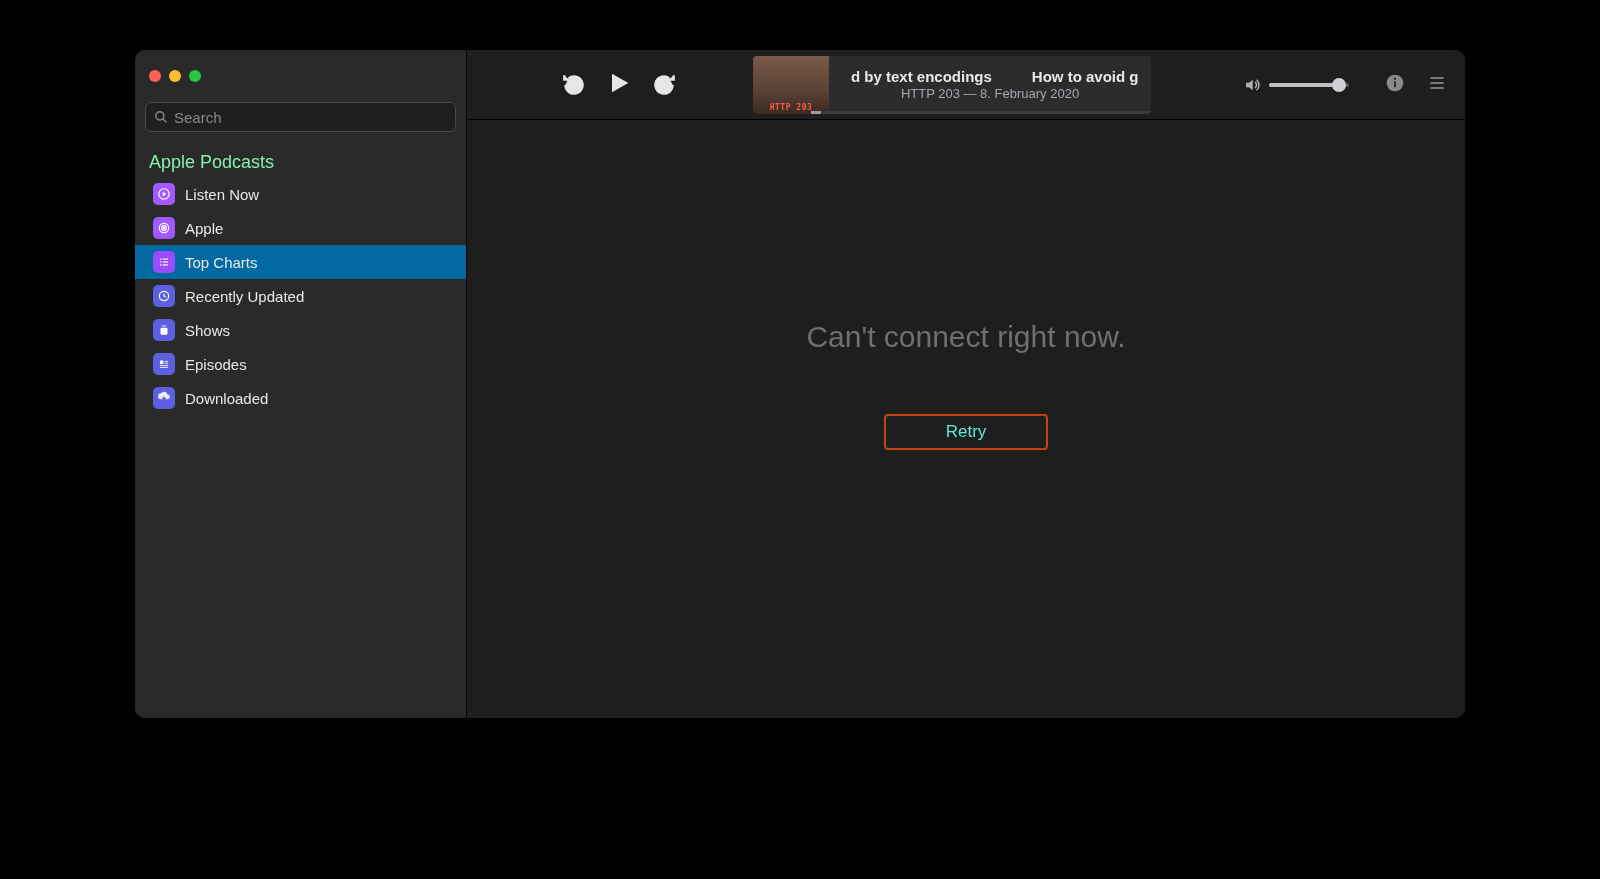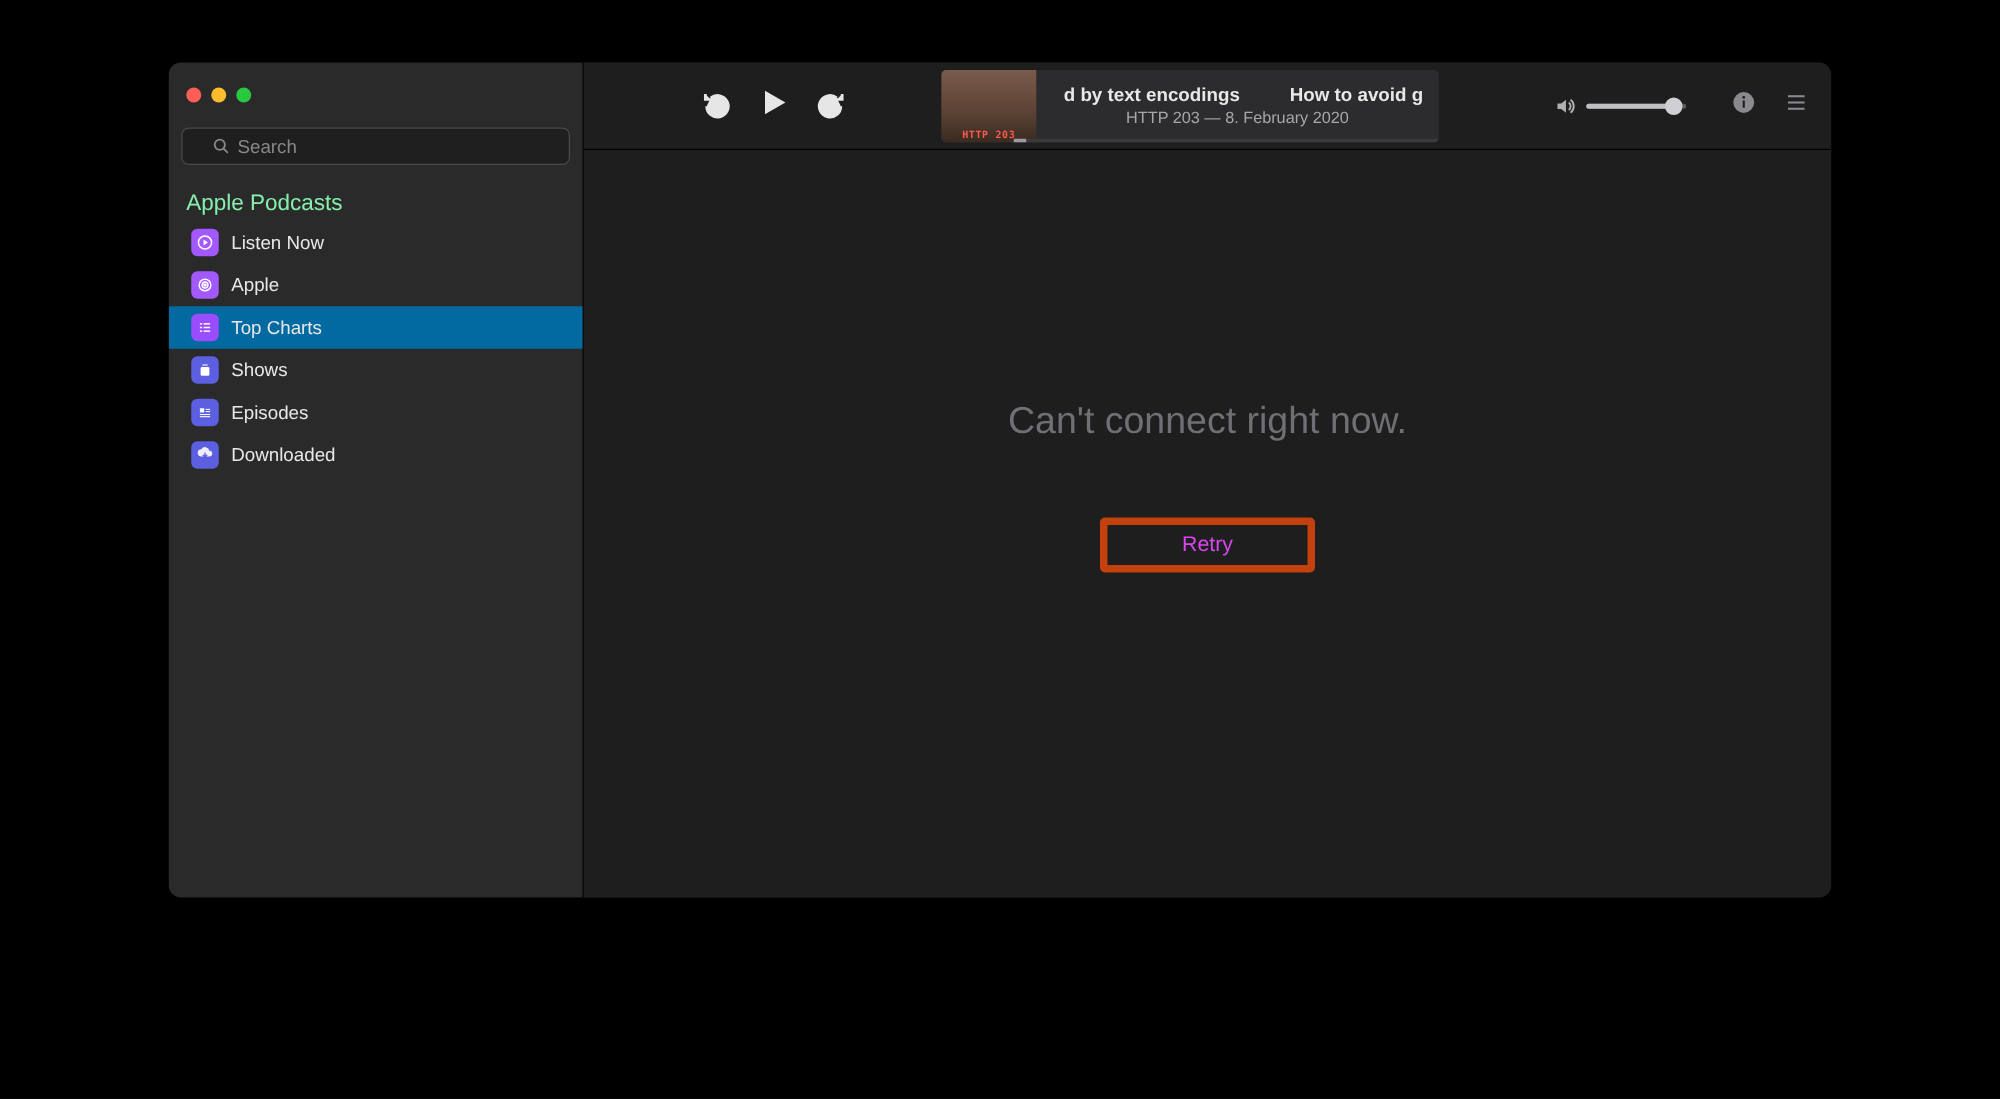--- a/index.html
+++ b/index.html
@@ -45,21 +45,21 @@
 
     .search-wrap { padding: 0 10px 12px 10px; }
     .search {
       width: 100%;
       background: #1f1f1f;
       border: 1px solid #4a4a4a;
       border-radius: 6px;
       height: 30px;
       display: flex;
       align-items: center;
-      padding: 0 24px;
+      padding: 0 8px;
       gap: 6px;
     }
     .search input {
       flex: 1;
       background: transparent;
       border: none;
       outline: none;
       color: #ddd;
       font-size: 15px;
     }
@@ -234,23 +234,23 @@
       align-items: center;
       padding-top: 200px;
       gap: 60px;
     }
     .error-msg {
       color: #6f6f74;
       font-size: 30px;
       font-weight: 500;
     }
     .retry-btn {
-      border: 6px solid #c2410c;
+      border: 2px solid #c2410c;
       background: transparent;
-      color: #d946ef;
+      color: #5eead4;
       font-size: 17px;
       padding: 6px 60px;
       border-radius: 4px;
       cursor: default;
     }
   </style>
 </head>
 <body>
 
 <div class="window">
@@ -303,20 +303,29 @@
             <rect x="5" y="16" width="3" height="2"></rect>
             <rect x="10" y="6" width="9" height="2"></rect>
             <rect x="10" y="11" width="9" height="2"></rect>
             <rect x="10" y="16" width="9" height="2"></rect>
           </svg>
       </div>
       <span>Top Charts</span>
     </div>
 
 
+    <div class="sidebar-item">
+      <div class="sidebar-icon ic-indigo">
+        <svg viewBox="0 0 24 24" fill="none" stroke="#fff" stroke-width="2">
+            <circle cx="12" cy="12" r="8"></circle>
+            <path d="M12 8 v4 l3 2"></path>
+          </svg>
+      </div>
+      <span>Recently Updated</span>
+    </div>
 
     <div class="sidebar-item">
       <div class="sidebar-icon ic-indigo">
         <svg viewBox="0 0 24 24" fill="#fff">
             <rect x="6" y="8" width="12" height="12" rx="2"></rect>
             <rect x="8" y="4" width="8" height="2" rx="1" opacity="0.7"></rect>
           </svg>
       </div>
       <span>Shows</span>
     </div>

